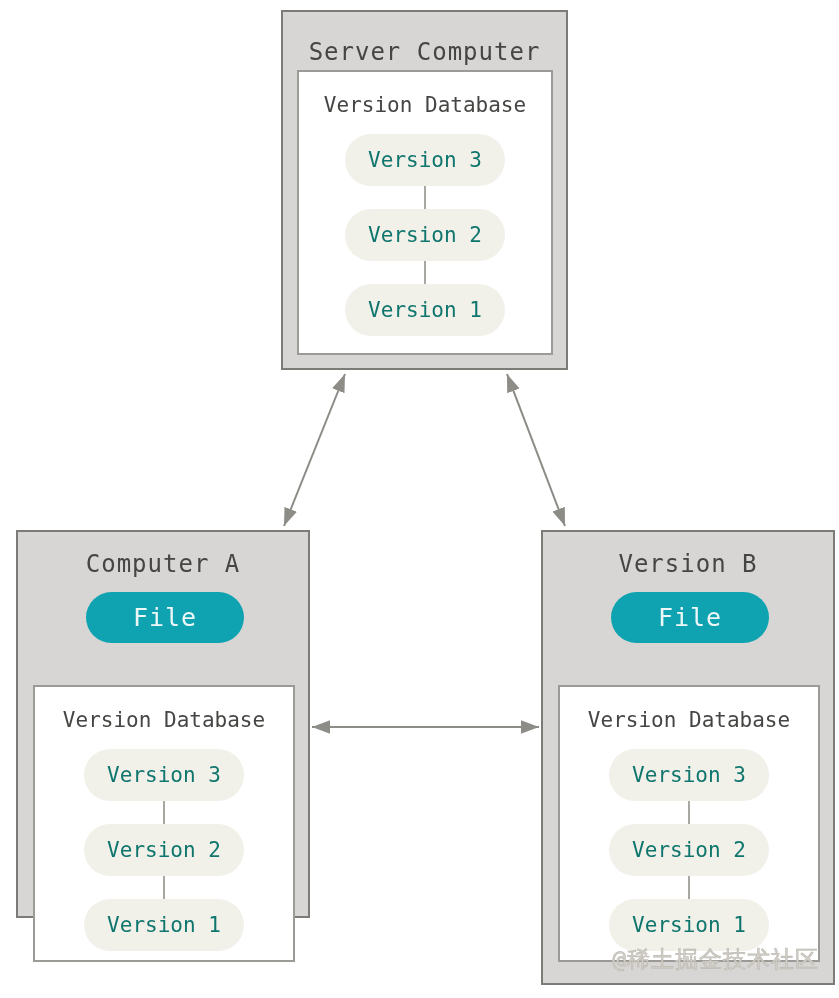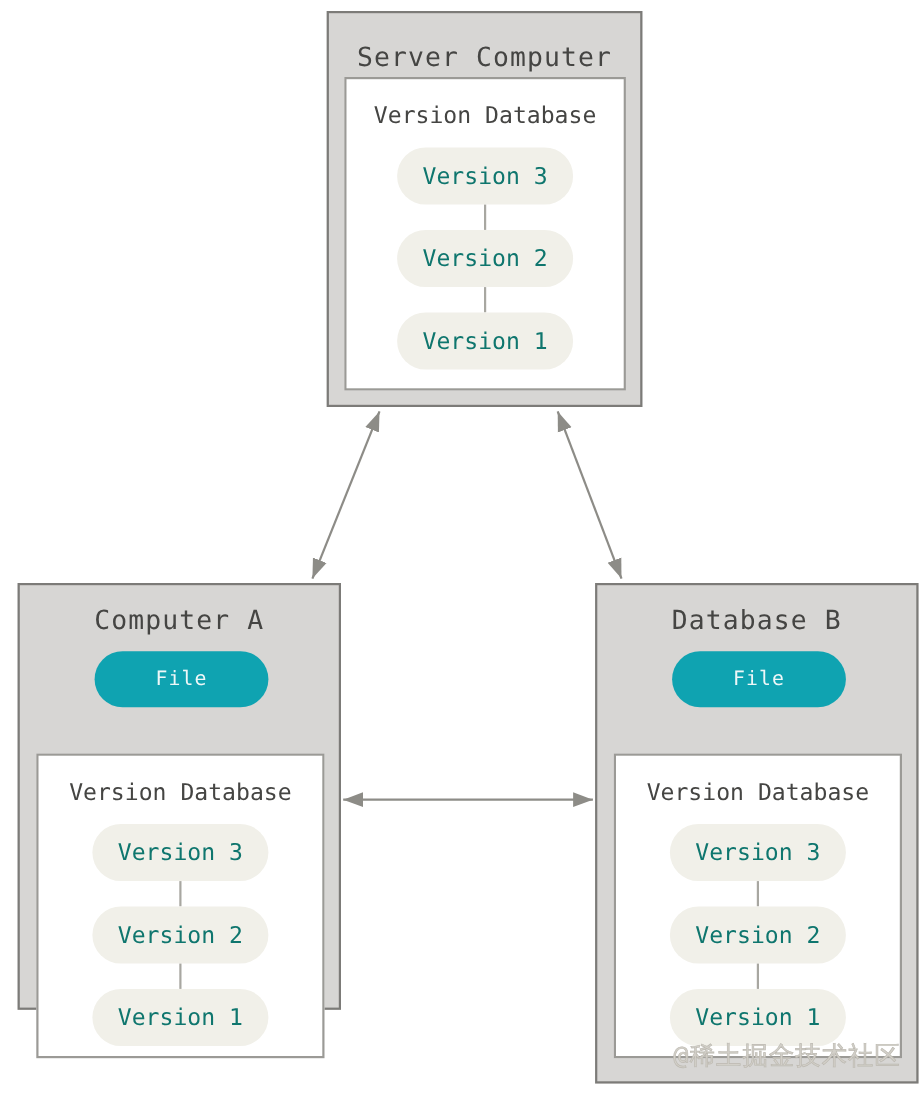--- a/index.html
+++ b/index.html
@@ -46,21 +46,21 @@
   .machine-title {
     position: absolute;
     left: 0; right: 0;
     text-align: center;
     font-size: 24px;
     line-height: 32px;
     color: var(--text-dark);
     letter-spacing: 1px;
     white-space: nowrap;
   }
-  .server-box   { left: 281px; top: 10px;  width: 287px; height: 360px; margin-left: 16px; }
+  .server-box   { left: 281px; top: 10px;  width: 287px; height: 360px; }
   .computer-a-box { left: 16px;  top: 530px; width: 294px; height: 388px; }
   .computer-b-box { left: 541px; top: 530px; width: 294px; height: 455px; }
   .server-box .machine-title { top: 24px; }
   .computer-a-box .machine-title, .computer-b-box .machine-title { top: 16px; }
 
   .db-box {
     position: absolute;
     background: var(--inner-fill);
     border: 2px solid var(--inner-border);
     box-sizing: border-box;
@@ -100,21 +100,21 @@
   }
   .file-pill {
     position: absolute;
     left: 68px;
     top: 60px;
     width: 158px;
     height: 51px;
     border-radius: 26px;
     background: var(--teal);
     color: var(--file-text);
-    font-size: 18px;
+    font-size: 25px;
     display: flex;
     align-items: center;
     justify-content: center;
     letter-spacing: 1px;
   }
   .watermark {
     position: absolute;
     right: 20px;
     bottom: 23px;
     font-size: 23px;
@@ -163,21 +163,21 @@
       <div class="db-title">Version Database</div>
       <div class="version-pill">Version 3</div>
       <div class="pill-connector"></div>
       <div class="version-pill">Version 2</div>
       <div class="pill-connector"></div>
       <div class="version-pill">Version 1</div>
     </div>
   </section>
 
   <section class="machine computer-b-box">
-    <div class="machine-title">Database B</div>
+    <div class="machine-title">Version B</div>
     <div class="file-pill">File</div>
     <div class="db-box">
       <div class="db-title">Version Database</div>
       <div class="version-pill">Version 3</div>
       <div class="pill-connector"></div>
       <div class="version-pill">Version 2</div>
       <div class="pill-connector"></div>
       <div class="version-pill">Version 1</div>
     </div>
   </section>

